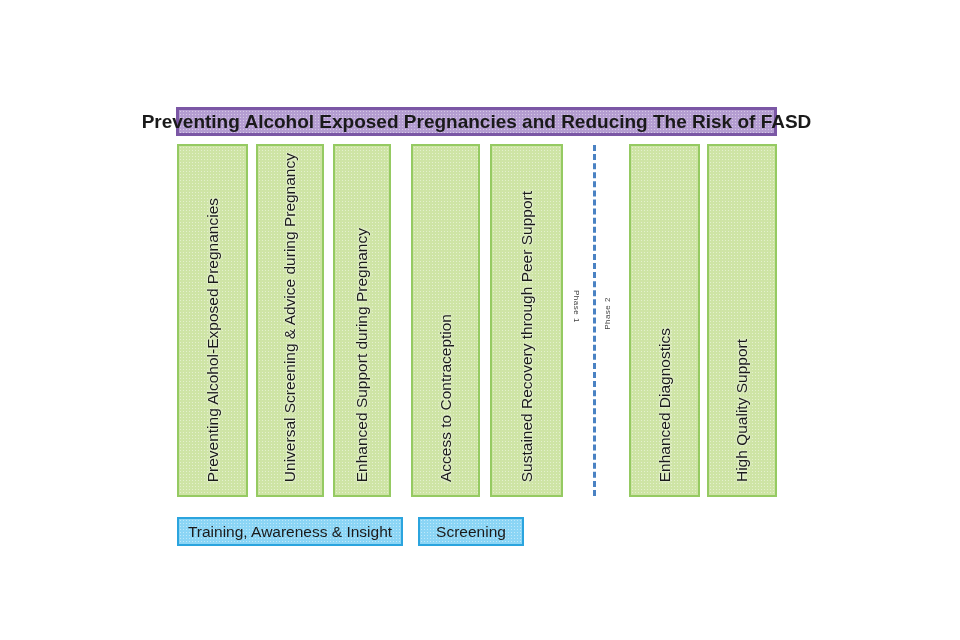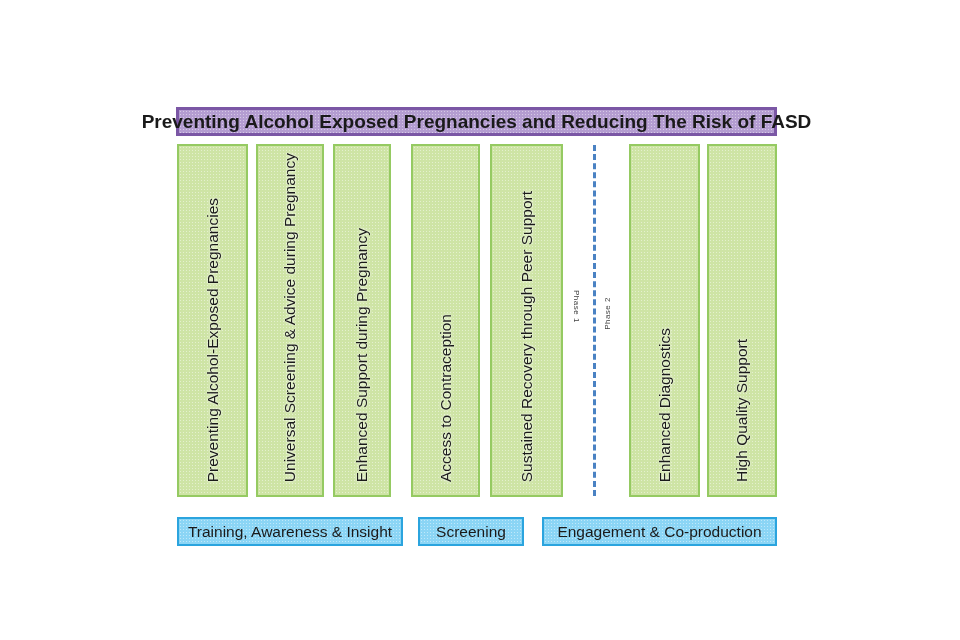--- a/index.html
+++ b/index.html
@@ -147,17 +147,14 @@
   <div class="pillar p7 textured">
     <span class="vtext">High Quality Support</span>
   </div>
 
   <div class="footer-bar b1 textured">
     <span>Training, Awareness &amp; Insight</span>
   </div>
   <div class="footer-bar b2 textured">
     <span>Screening</span>
   </div>
-  <div class="footer-bar b3 textured">
-    <span>Engagement &amp; Co-production</span>
-  </div>
 
 </div>
 
 </body></html>

